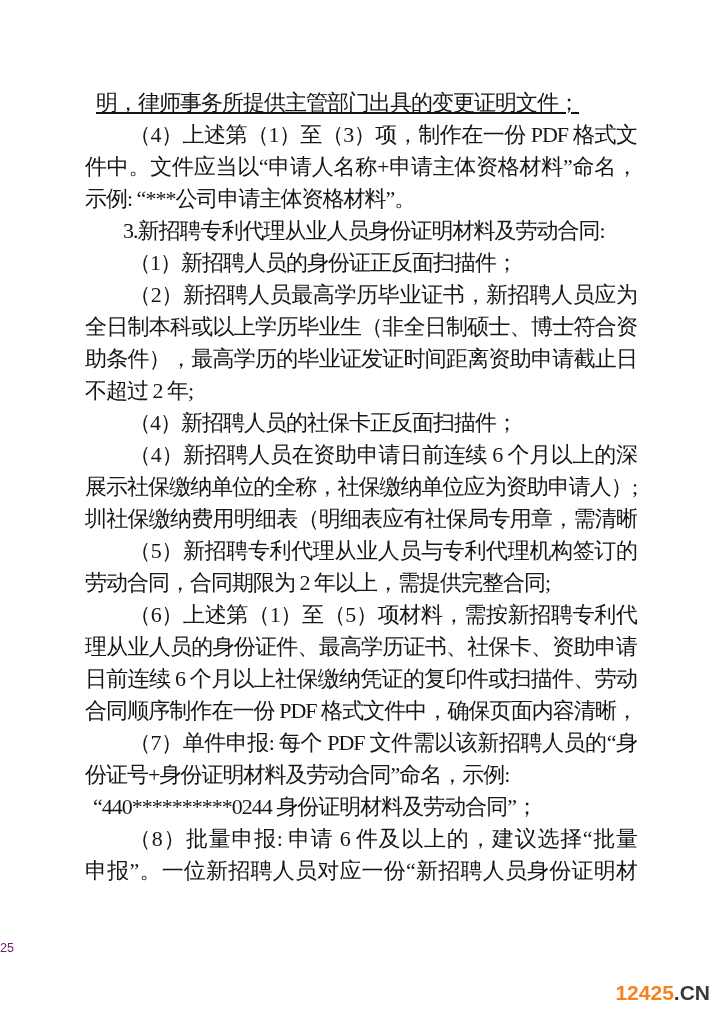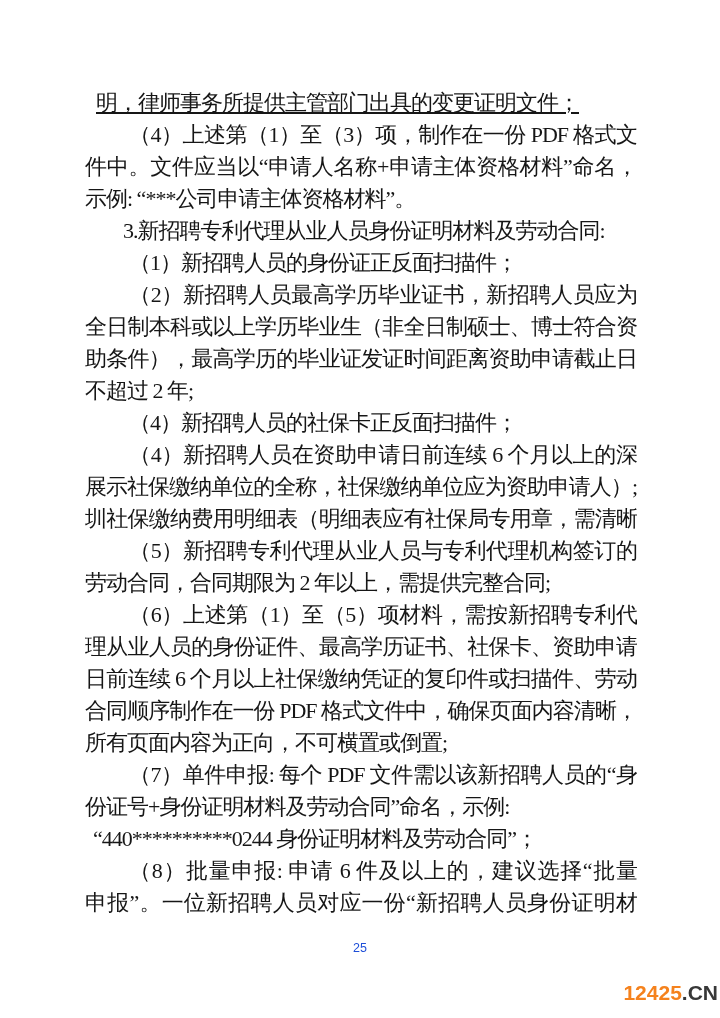--- a/index.html
+++ b/index.html
@@ -38,28 +38,28 @@
   .indent-p2   { text-indent: 44px; }
   .indent-num  { text-indent: 38px; }
   .indent-sm   { text-indent: 11px; text-decoration: underline; }
   .indent-q    { text-indent: 8px;  }
   .indent-none { text-indent: 0; }
   .page-number {
     position: absolute;
     left: 0;
     right: 0;
     top: 941px;
-    text-align: center;
+    text-align: left;
     font-family: "Liberation Sans", "DejaVu Sans", sans-serif;
     font-size: 12.5px;
-    color: #1d4ed8;
+    color: #701a75;
   }
   .watermark {
     position: absolute;
-    right: 2px;
+    right: 10px;
     bottom: 15px;
     font-family: "Liberation Sans", "DejaVu Sans", sans-serif;
     font-weight: bold;
     font-size: 21px;
     letter-spacing: 0;
     line-height: 1;
     white-space: nowrap;
   }
 </style>
 </head>
@@ -81,21 +81,20 @@
       <div class="line indent-p2">（4）新招聘人员的社保卡正反面扫描件；</div>
       <div class="line indent-p2 just">（4）新招聘人员在资助申请日前连续 6 个月以上的深</div>
       <div class="line indent-none just">展示社保缴纳单位的全称，社保缴纳单位应为资助申请人）;</div>
       <div class="line indent-none just">圳社保缴纳费用明细表（明细表应有社保局专用章，需清晰</div>
       <div class="line indent-p2 just">（5）新招聘专利代理从业人员与专利代理机构签订的</div>
       <div class="line indent-none">劳动合同，合同期限为 2 年以上，需提供完整合同;</div>
       <div class="line indent-p2 just">（6）上述第（1）至（5）项材料，需按新招聘专利代</div>
       <div class="line indent-none just">理从业人员的身份证件、最高学历证书、社保卡、资助申请</div>
       <div class="line indent-none just">日前连续 6 个月以上社保缴纳凭证的复印件或扫描件、劳动</div>
       <div class="line indent-none just">合同顺序制作在一份 PDF 格式文件中，确保页面内容清晰，</div>
-      <div class="line indent-none">所有页面内容为正向，不可横置或倒置;</div>
       <div class="line indent-p2 just">（7）单件申报: 每个 PDF 文件需以该新招聘人员的“身</div>
       <div class="line indent-none">份证号+身份证明材料及劳动合同”命名，示例:</div>
       <div class="line indent-q">“440**********0244 身份证明材料及劳动合同”；</div>
       <div class="line indent-p2 just">（8）批量申报: 申请 6 件及以上的，建议选择“批量</div>
       <div class="line indent-none just">申报”。一位新招聘人员对应一份“新招聘人员身份证明材</div>
     </div>
 
   <div class="page-number">25</div>
 
   <div class="watermark"><span style="color: rgb(245, 130, 29);">12425</span><span style="color: rgb(56, 56, 56);">.CN</span></div>

